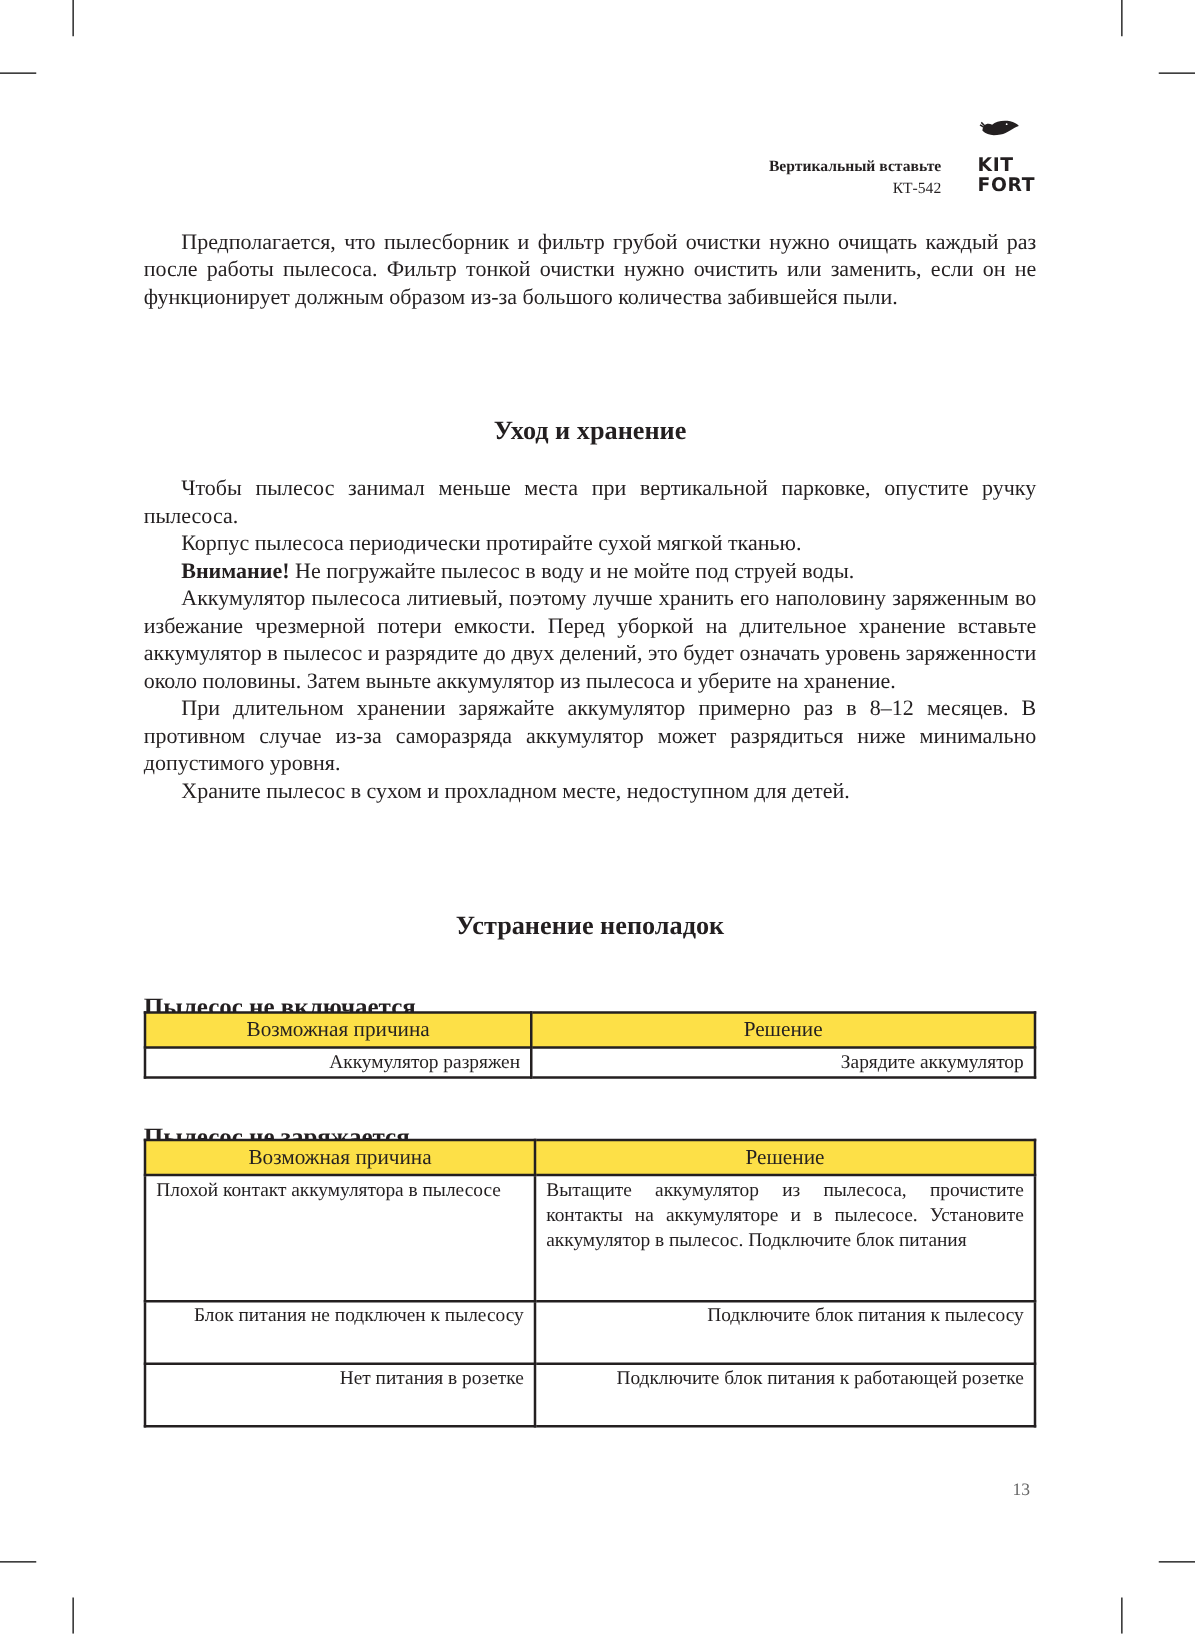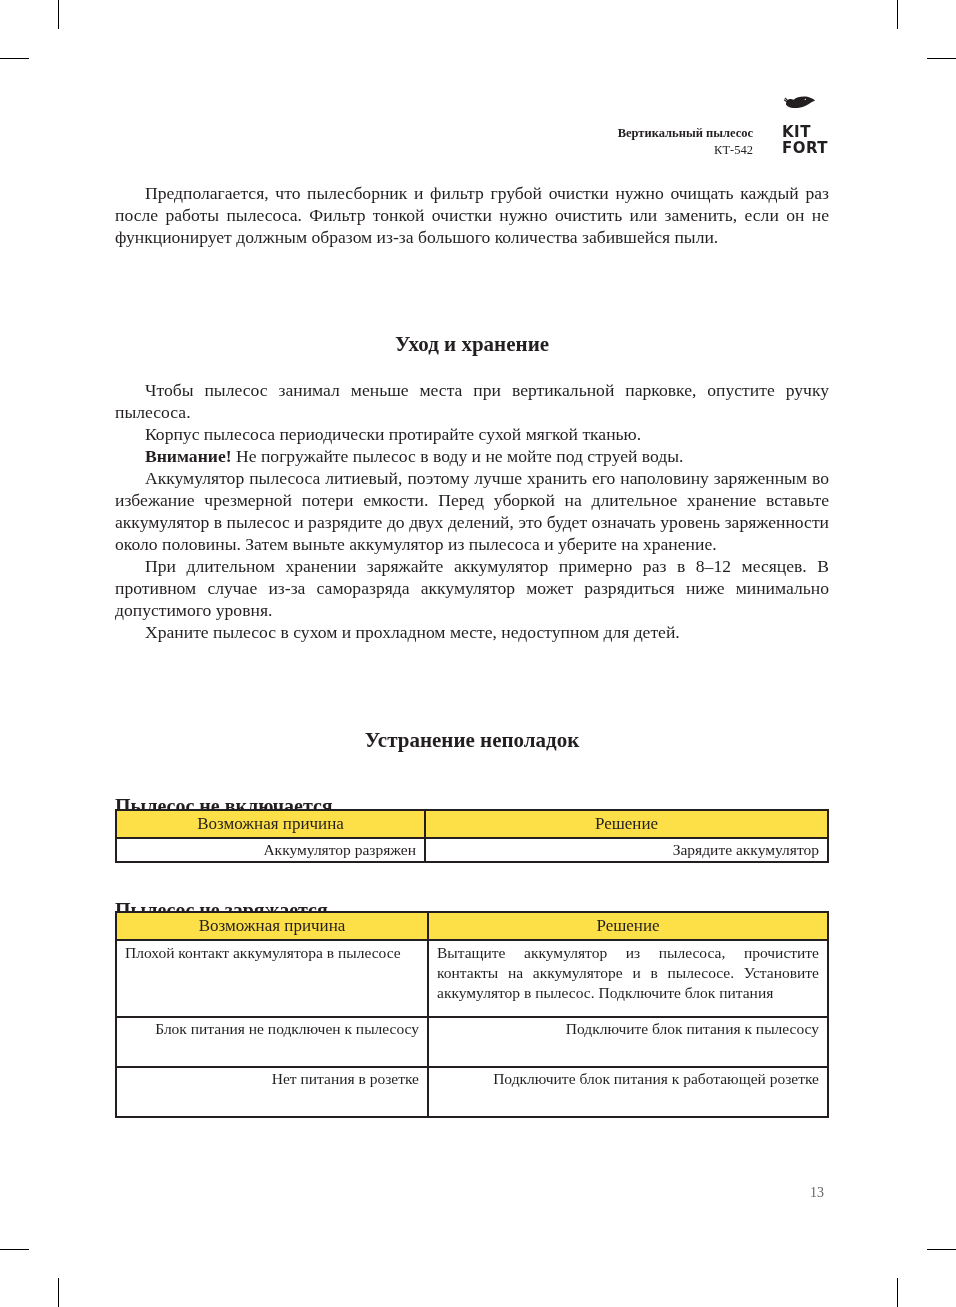--- a/index.html
+++ b/index.html
@@ -29,21 +29,21 @@
 <div class="crop" style="left:58px;top:0;width:1px;height:29px;"></div>
 <div class="crop" style="left:0;top:58px;width:29px;height:1px;"></div>
 <div class="crop" style="left:897px;top:0;width:1px;height:29px;"></div>
 <div class="crop" style="left:927px;top:58px;width:29px;height:1px;"></div>
 <div class="crop" style="left:0;top:1249px;width:29px;height:1px;"></div>
 <div class="crop" style="left:58px;top:1278px;width:1px;height:29px;"></div>
 <div class="crop" style="left:927px;top:1249px;width:29px;height:1px;"></div>
 <div class="crop" style="left:897px;top:1278px;width:1px;height:29px;"></div>
 
 <div class="header-title">
-  <div class="t1">Вертикальный пылесос</div>
+  <div class="t1">Вертикальный вставьте</div>
   <div>КТ-542</div>
 </div>
 <svg class="logo" viewBox="0 0 70 62" style="width:70px;height:30px;">
   <path d="M6 20 C6 10 14 6 22 10 C28 4 40 2 52 4 C60 6 66 10 66 12 C58 14 48 24 36 26 C24 28 14 28 6 20 Z" fill="#231f20"></path>
   <path d="M4 6 L10 12 M2 10 L8 14 M10 12 L16 16" stroke="#231f20" stroke-width="2.5" fill="none"></path>
   <circle cx="46" cy="9" r="1.5" fill="#fff"></circle>
 </svg>
 <div class="logo-text">
   <div>KIT</div>
   <div>FORT</div>
@@ -79,21 +79,21 @@
 </tbody>
   </table>
 
 <div class="h3" style="top:879px;">Пылесос не заряжается</div>
 <table class="tbl" style="top:911px;">
   <tbody>
       <tr>
     <th style="width:294px;">Возможная причина</th>
     <th>Решение</th>
   </tr>
-  <tr style="height:77px;">
+  <tr style="height:101px;">
     <td class="just">Плохой контакт аккумулятора в пылесосе</td>
     <td class="just">Вытащите аккумулятор из пылесоса, прочистите контакты на аккумуляторе и в пылесосе. Установите аккумулятор в пылесос. Подключите блок питания</td>
   </tr>
   <tr style="height:50px;">
     <td>Блок питания не подключен к пылесосу</td>
     <td>Подключите блок питания к пылесосу</td>
   </tr>
   <tr style="height:50px;">
     <td>Нет питания в розетке</td>
     <td>Подключите блок питания к работающей розетке</td>

